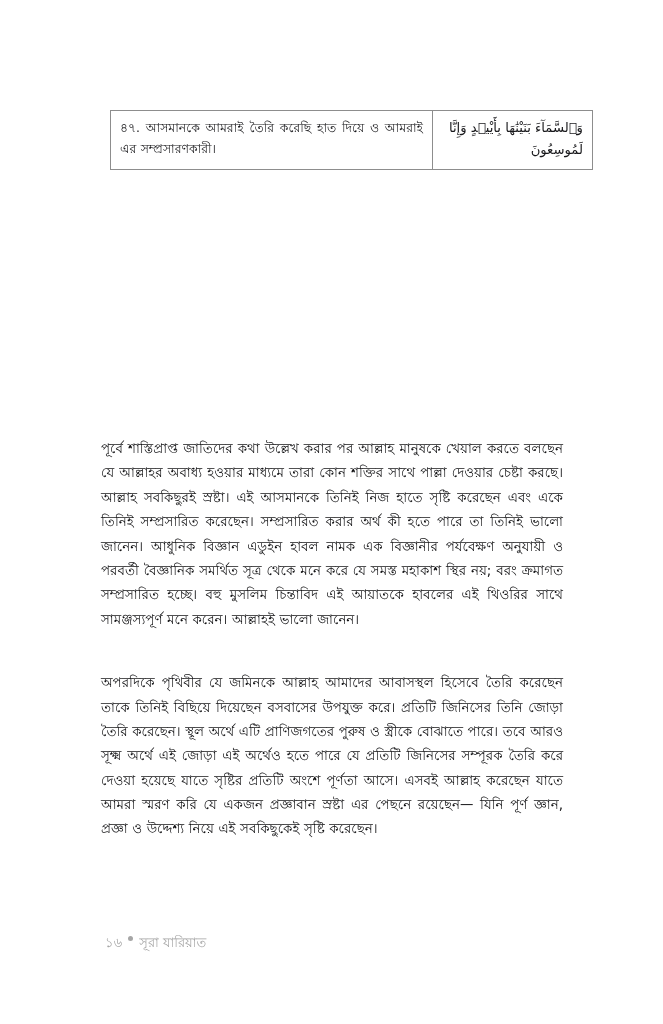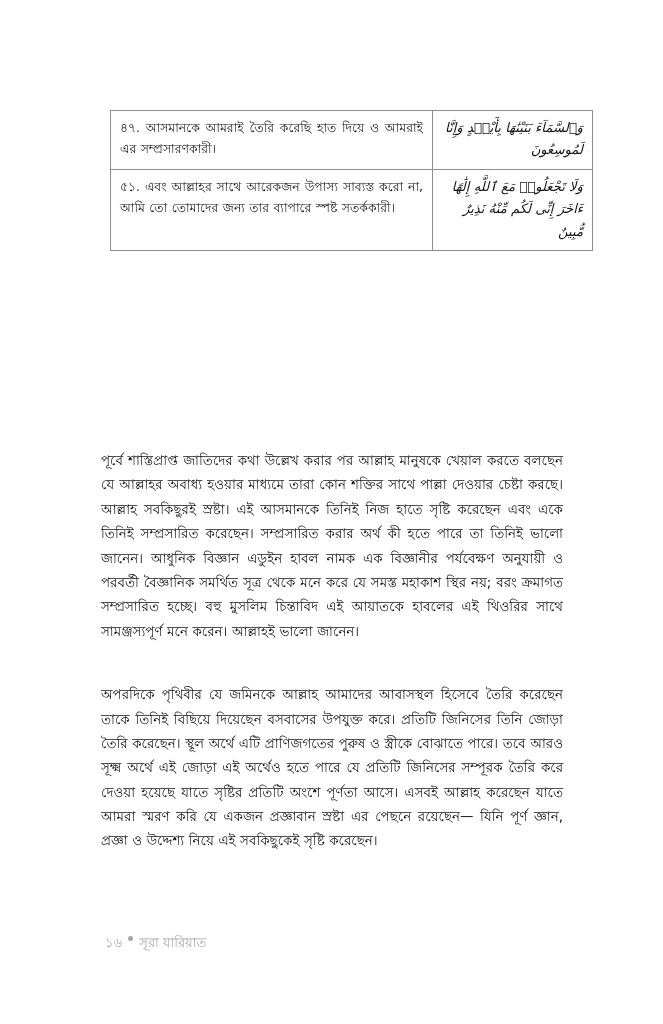--- a/index.html
+++ b/index.html
@@ -59,28 +59,27 @@
   }
 
   .ar-verse {
     direction: rtl;
     unicode-bidi: isolate;
     font-family: "DejaVu Sans", "Liberation Sans", sans-serif;
     font-size: 13.2px;
     line-height: 1.70;
     text-align: right;
     color: #17171a;
-    font-style: italic;
   }
 
   
   .prose {
     position: absolute;
     left: 101px;
-    top: 449px;
+    top: 437px;
     width: 462px;
   }
   .prose p {
     font-family: "DejaVu Sans", "Liberation Sans", sans-serif;
     font-size: 13.4px;
     line-height: 1.82;
     text-align: justify;
     text-align-last: left;
     margin: 0 0 17px 0;
     color: #121214;
@@ -122,28 +121,20 @@
   <table class="verse-table">
     <tbody>
       <tr>
         <td class="col-bn">
           <div class="bn-translation">৪৭. আসমানকে আমরাই তৈরি করেছি হাত দিয়ে ও আমরাই এর সম্প্রসারণকারী।</div>
         </td>
         <td class="col-ar">
           <div class="ar-verse">وَٱلسَّمَآءَ بَنَيْنَٰهَا بِأَيْي۟دٍ وَإِنَّا لَمُوسِعُونَ</div>
         </td>
       </tr>
-      <tr>
-        <td class="col-bn">
-          <div class="bn-translation">৫১. এবং আল্লাহর সাথে আরেকজন উপাস্য সাব্যস্ত করো না, আমি তো তোমাদের জন্য তার ব্যাপারে স্পষ্ট সতর্ককারী।</div>
-        </td>
-        <td class="col-ar">
-          <div class="ar-verse">وَلَا تَجْعَلُوا۟ مَعَ ٱللَّهِ إِلَٰهًا ءَاخَرَ إِنِّى لَكُم مِّنْهُ نَذِيرٌ مُّبِينٌ</div>
-        </td>
-      </tr>
     </tbody>
   </table>
 
   <div class="prose">
     <p>পূর্বে শাস্তিপ্রাপ্ত জাতিদের কথা উল্লেখ করার পর আল্লাহ মানুষকে খেয়াল করতে বলছেন যে আল্লাহর অবাধ্য হওয়ার মাধ্যমে তারা কোন শক্তির সাথে পাল্লা দেওয়ার চেষ্টা করছে। আল্লাহ সবকিছুরই স্রষ্টা। এই আসমানকে তিনিই নিজ হাতে সৃষ্টি করেছেন এবং একে তিনিই সম্প্রসারিত করেছেন। সম্প্রসারিত করার অর্থ কী হতে পারে তা তিনিই ভালো জানেন। আধুনিক বিজ্ঞান এডুইন হাবল নামক এক বিজ্ঞানীর পর্যবেক্ষণ অনুযায়ী ও পরবর্তী বৈজ্ঞানিক সমর্থিত সূত্র থেকে মনে করে যে সমস্ত মহাকাশ স্থির নয়; বরং ক্রমাগত সম্প্রসারিত হচ্ছে। বহু মুসলিম চিন্তাবিদ এই আয়াতকে হাবলের এই থিওরির সাথে সামঞ্জস্যপূর্ণ মনে করেন। আল্লাহই ভালো জানেন।</p>
     <p>অপরদিকে পৃথিবীর যে জমিনকে আল্লাহ আমাদের আবাসস্থল হিসেবে তৈরি করেছেন তাকে তিনিই বিছিয়ে দিয়েছেন বসবাসের উপযুক্ত করে। প্রতিটি জিনিসের তিনি জোড়া তৈরি করেছেন। স্থূল অর্থে এটি প্রাণিজগতের পুরুষ ও স্ত্রীকে বোঝাতে পারে। তবে আরও সূক্ষ্ম অর্থে এই জোড়া এই অর্থেও হতে পারে যে প্রতিটি জিনিসের সম্পূরক তৈরি করে দেওয়া হয়েছে যাতে সৃষ্টির প্রতিটি অংশে পূর্ণতা আসে। এসবই আল্লাহ করেছেন যাতে আমরা স্মরণ করি যে একজন প্রজ্ঞাবান স্রষ্টা এর পেছনে রয়েছেন— যিনি পূর্ণ জ্ঞান, প্রজ্ঞা ও উদ্দেশ্য নিয়ে এই সবকিছুকেই সৃষ্টি করেছেন।</p>
   </div>
 
   <div class="footer">
     <span class="page-num">১৬</span>

